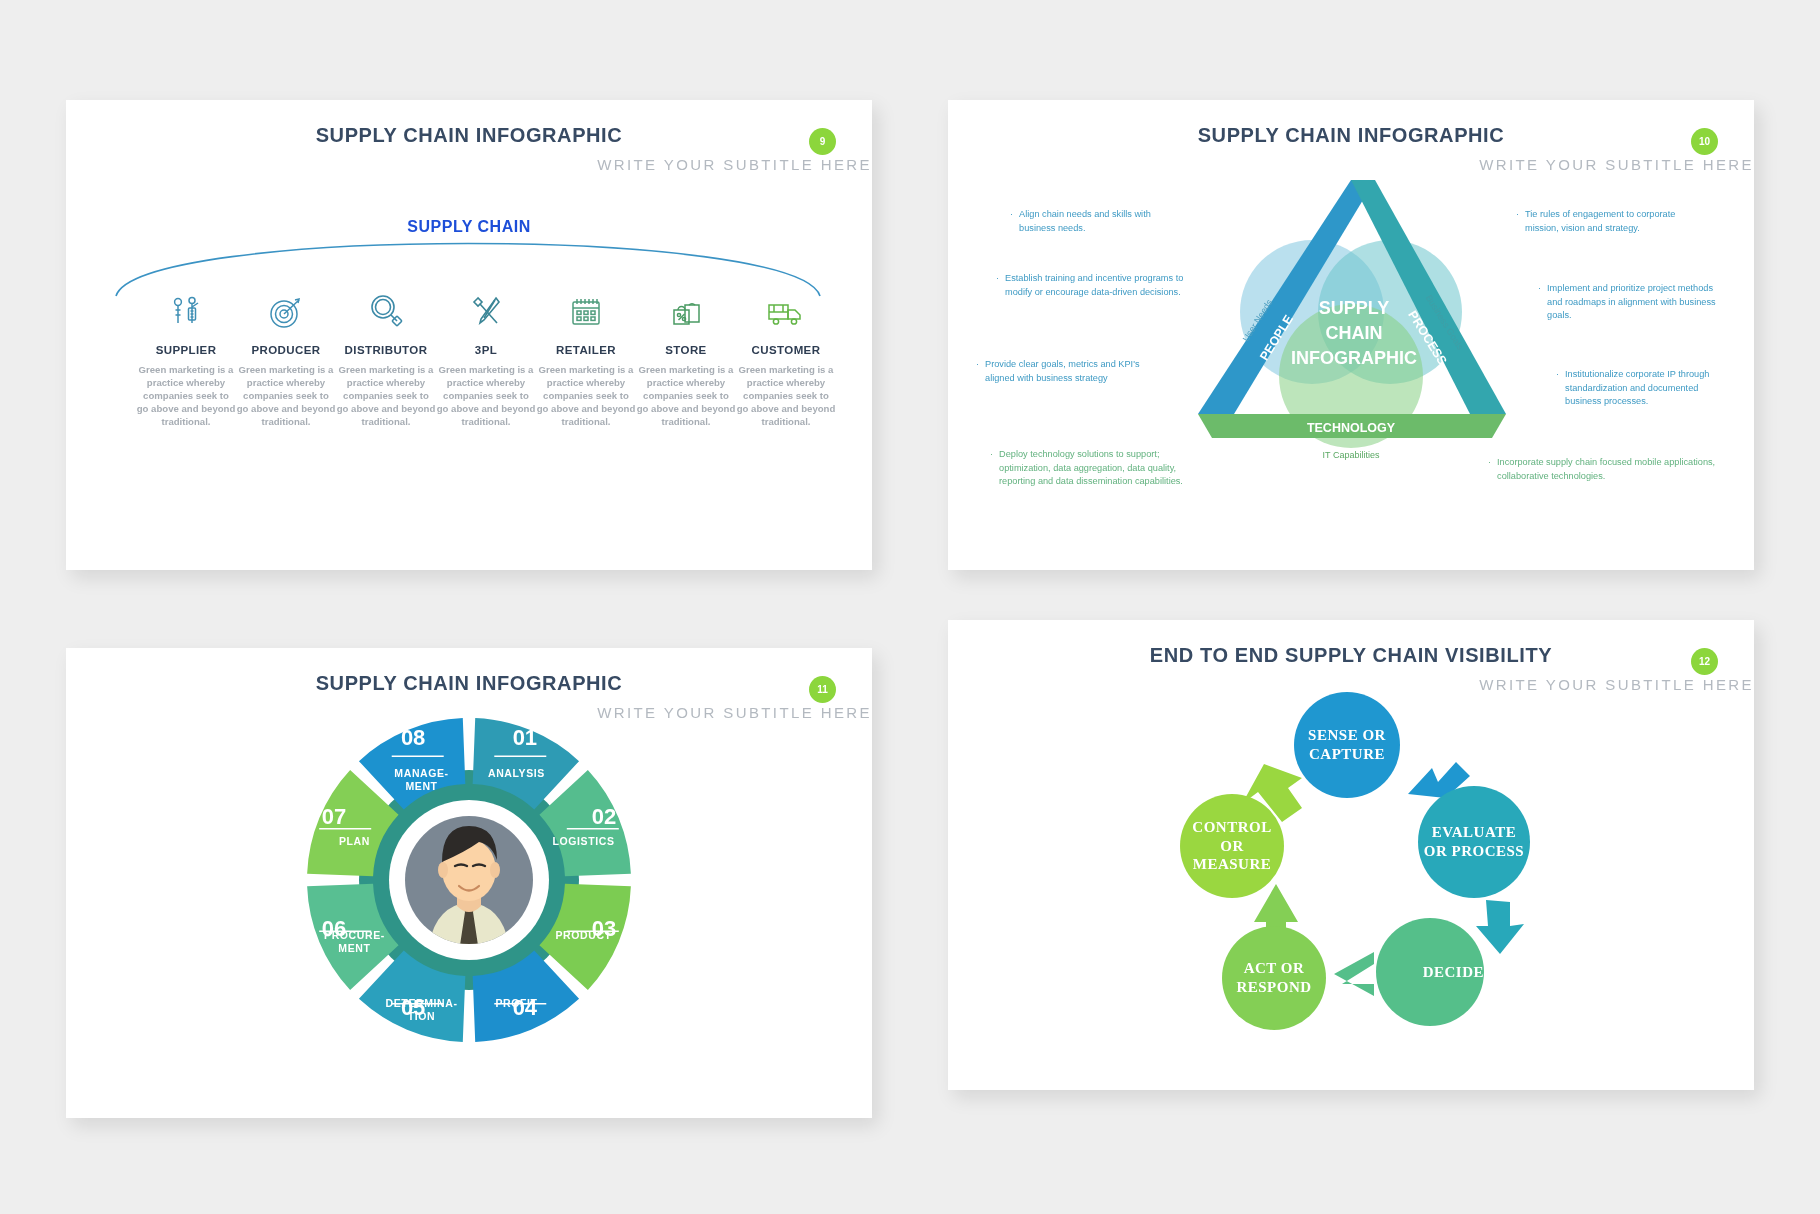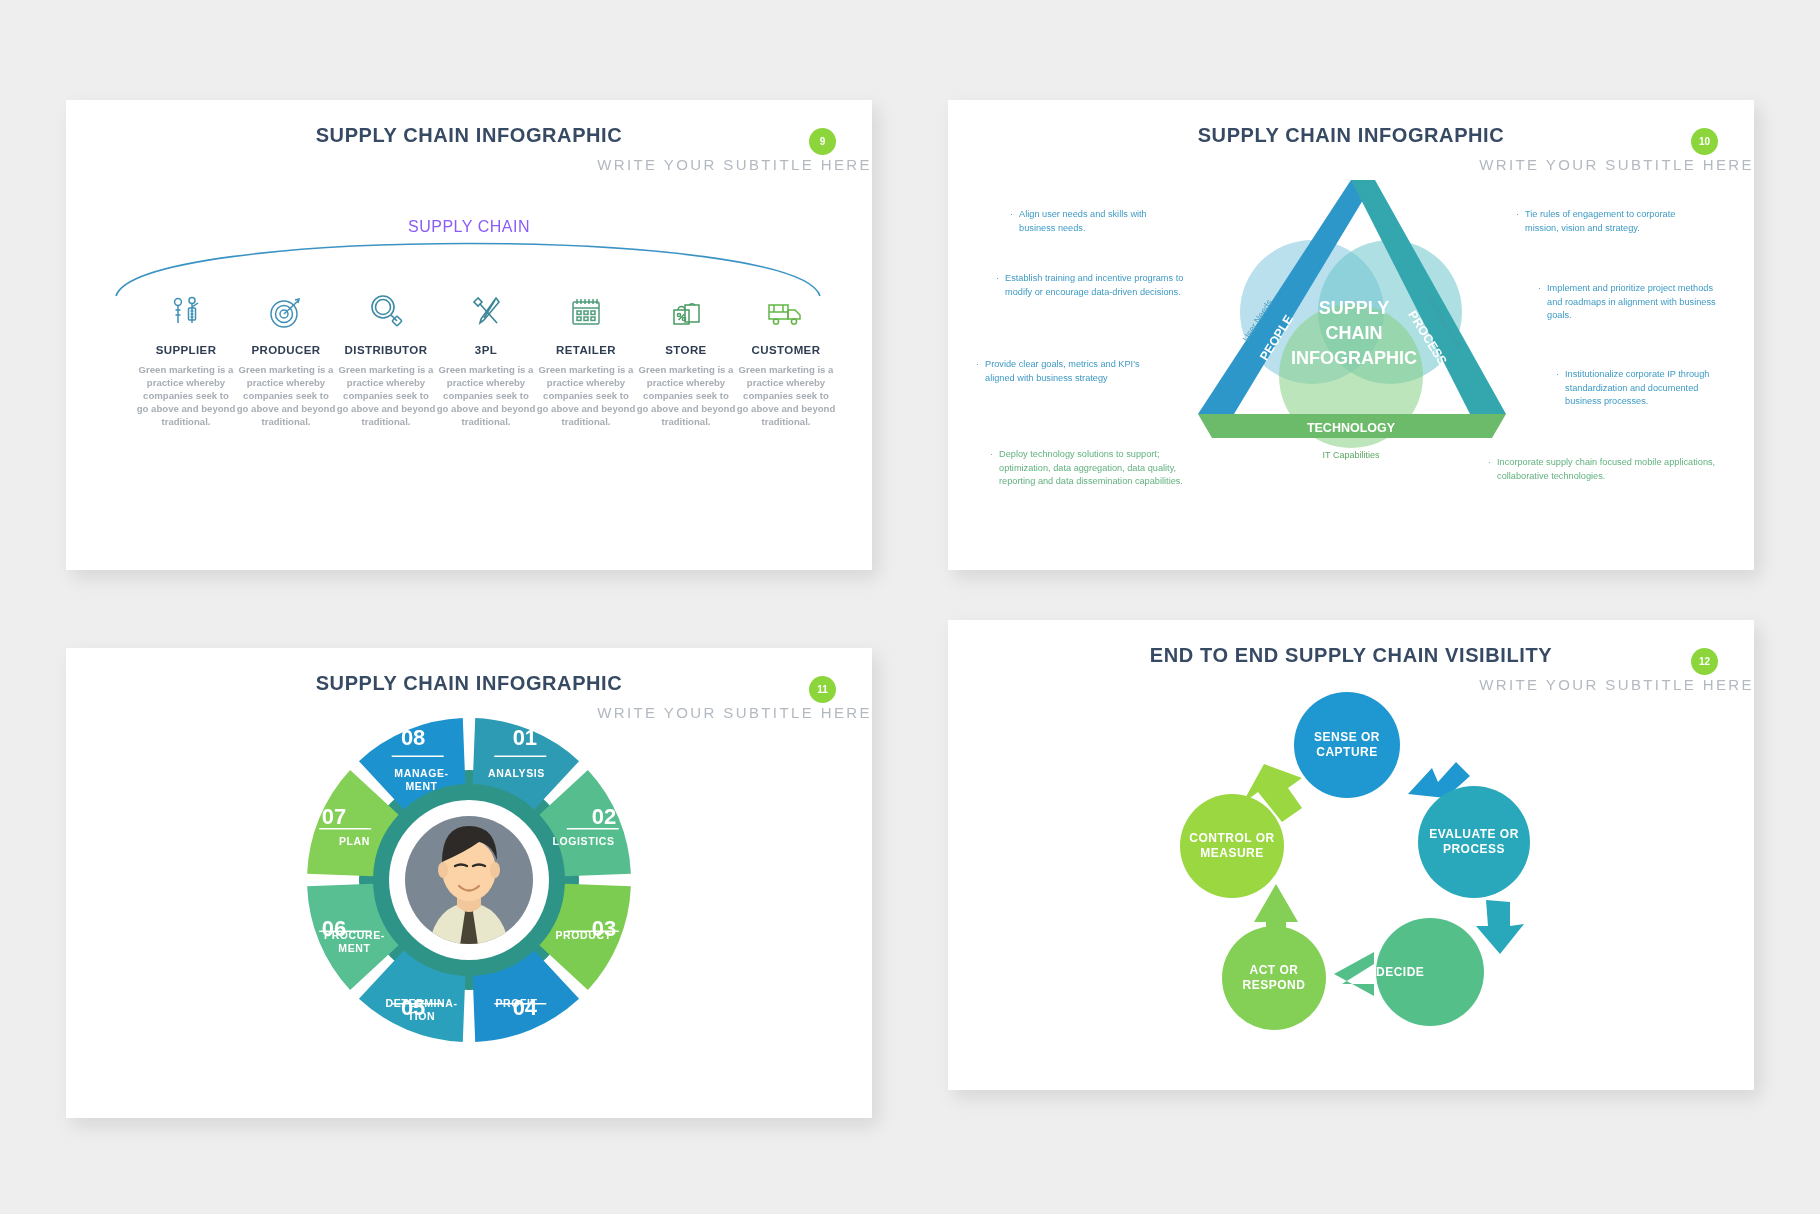--- a/index.html
+++ b/index.html
@@ -46,21 +46,21 @@
     color: #ffffff;
     font-size: 10px;
     display: flex; align-items: center; justify-content: center;
     font-weight: 600;
   }
 
   
   .arc-wrap { position: absolute; left: 42px; top: 118px; width: 720px; height: 80px; }
   .sc-label {
     position: absolute; left: 0; right: 0; top: 118px;
-    text-align: center; color: #8b5cf6; font-weight: normal;
+    text-align: center; color: #1d4ed8; font-weight: bold;
     font-size: 16px; letter-spacing: 0.5px;
   }
   .items-row {
     position: absolute; left: 36px; top: 188px; right: 36px;
     display: flex; justify-content: flex-end;
   }
   .item { width: 100px; text-align: center; }
   .item .ic { height: 48px; display: flex; align-items: center; justify-content: center; }
   .item .nm {
     color: #2e3d52; font-weight: bold; font-size: 11.5px;
@@ -78,23 +78,23 @@
 
   .tri-stage { position: absolute; left: 228px; top: 62px; width: 350px; height: 320px; }
 
   
   .donut-stage { position: absolute; left: 50%; transform: translateX(-50%); top: 62px; width: 340px; height: 340px; }
 
   
   .flow-stage { position: absolute; left: 50%; transform: translateX(-50%); top: 66px; width: 430px; height: 350px; }
   .fcircle {
     position: absolute; border-radius: 50%;
-    display: flex; align-items: center; justify-content: flex-start;
+    display: flex; align-items: center; justify-content: flex-end;
     text-align: center; color: #fff; font-weight: bold;
-    font-size: 12px; letter-spacing: 0.5px; line-height: 1.25;
+    font-size: 15px; letter-spacing: 0.5px; line-height: 1.25; font-family: Liberation Serif, serif;
   }
 </style>
 </head>
 <body>
 
 <div class="canvas">
 
   <div class="slide" id="slide1">
     <div class="slide-title">SUPPLY CHAIN INFOGRAPHIC</div>
     <div class="slide-subtitle">WRITE YOUR SUBTITLE HERE</div>
@@ -228,21 +228,21 @@
   </div>
 
   <div class="slide" id="slide2">
     <div class="slide-title">SUPPLY CHAIN INFOGRAPHIC</div>
     <div class="slide-subtitle">WRITE YOUR SUBTITLE HERE</div>
     <div class="page-badge">10</div>
 
     <div class="s2-bullet blue" style="left:62px; top:108px; width:170px;">
       <div class="bd">
           <span>·</span>
-          <span>Align user needs and skills with business needs.</span>
+          <span>Align chain needs and skills with business needs.</span>
         </div>
     </div>
     <div class="s2-bullet blue" style="left:48px; top:172px; width:188px;">
       <div class="bd">
           <span>·</span>
           <span>Establish training and incentive programs to modify or encourage data-driven decisions.</span>
         </div>
     </div>
     <div class="s2-bullet blue" style="left:28px; top:258px; width:190px;">
       <div class="bd">

